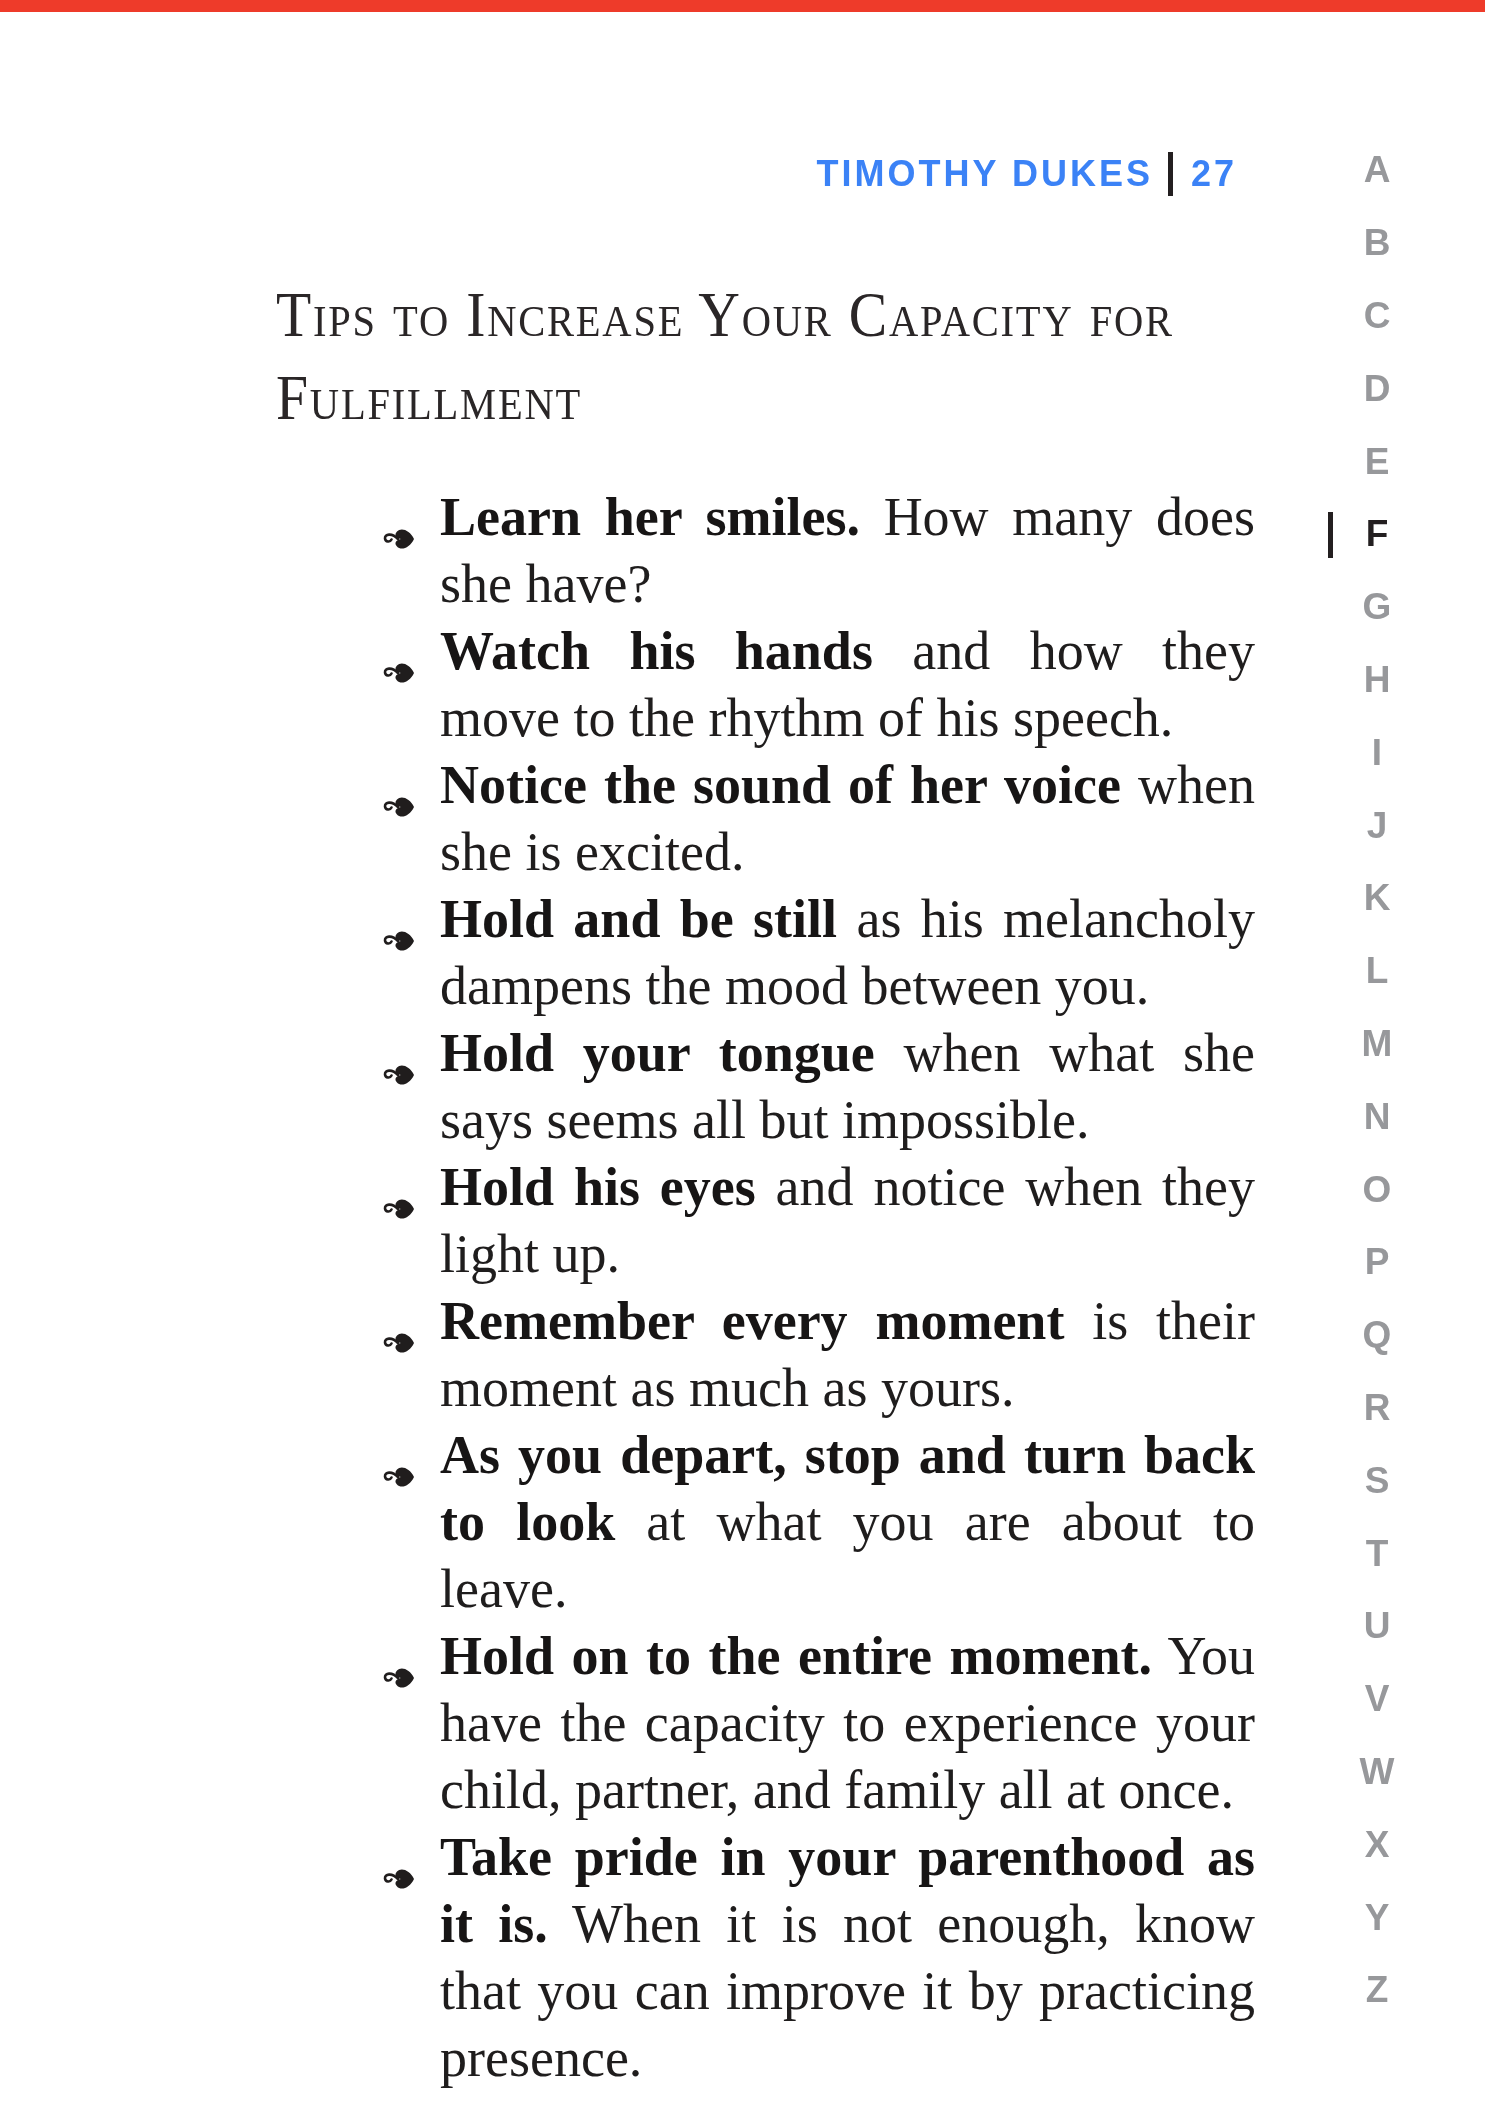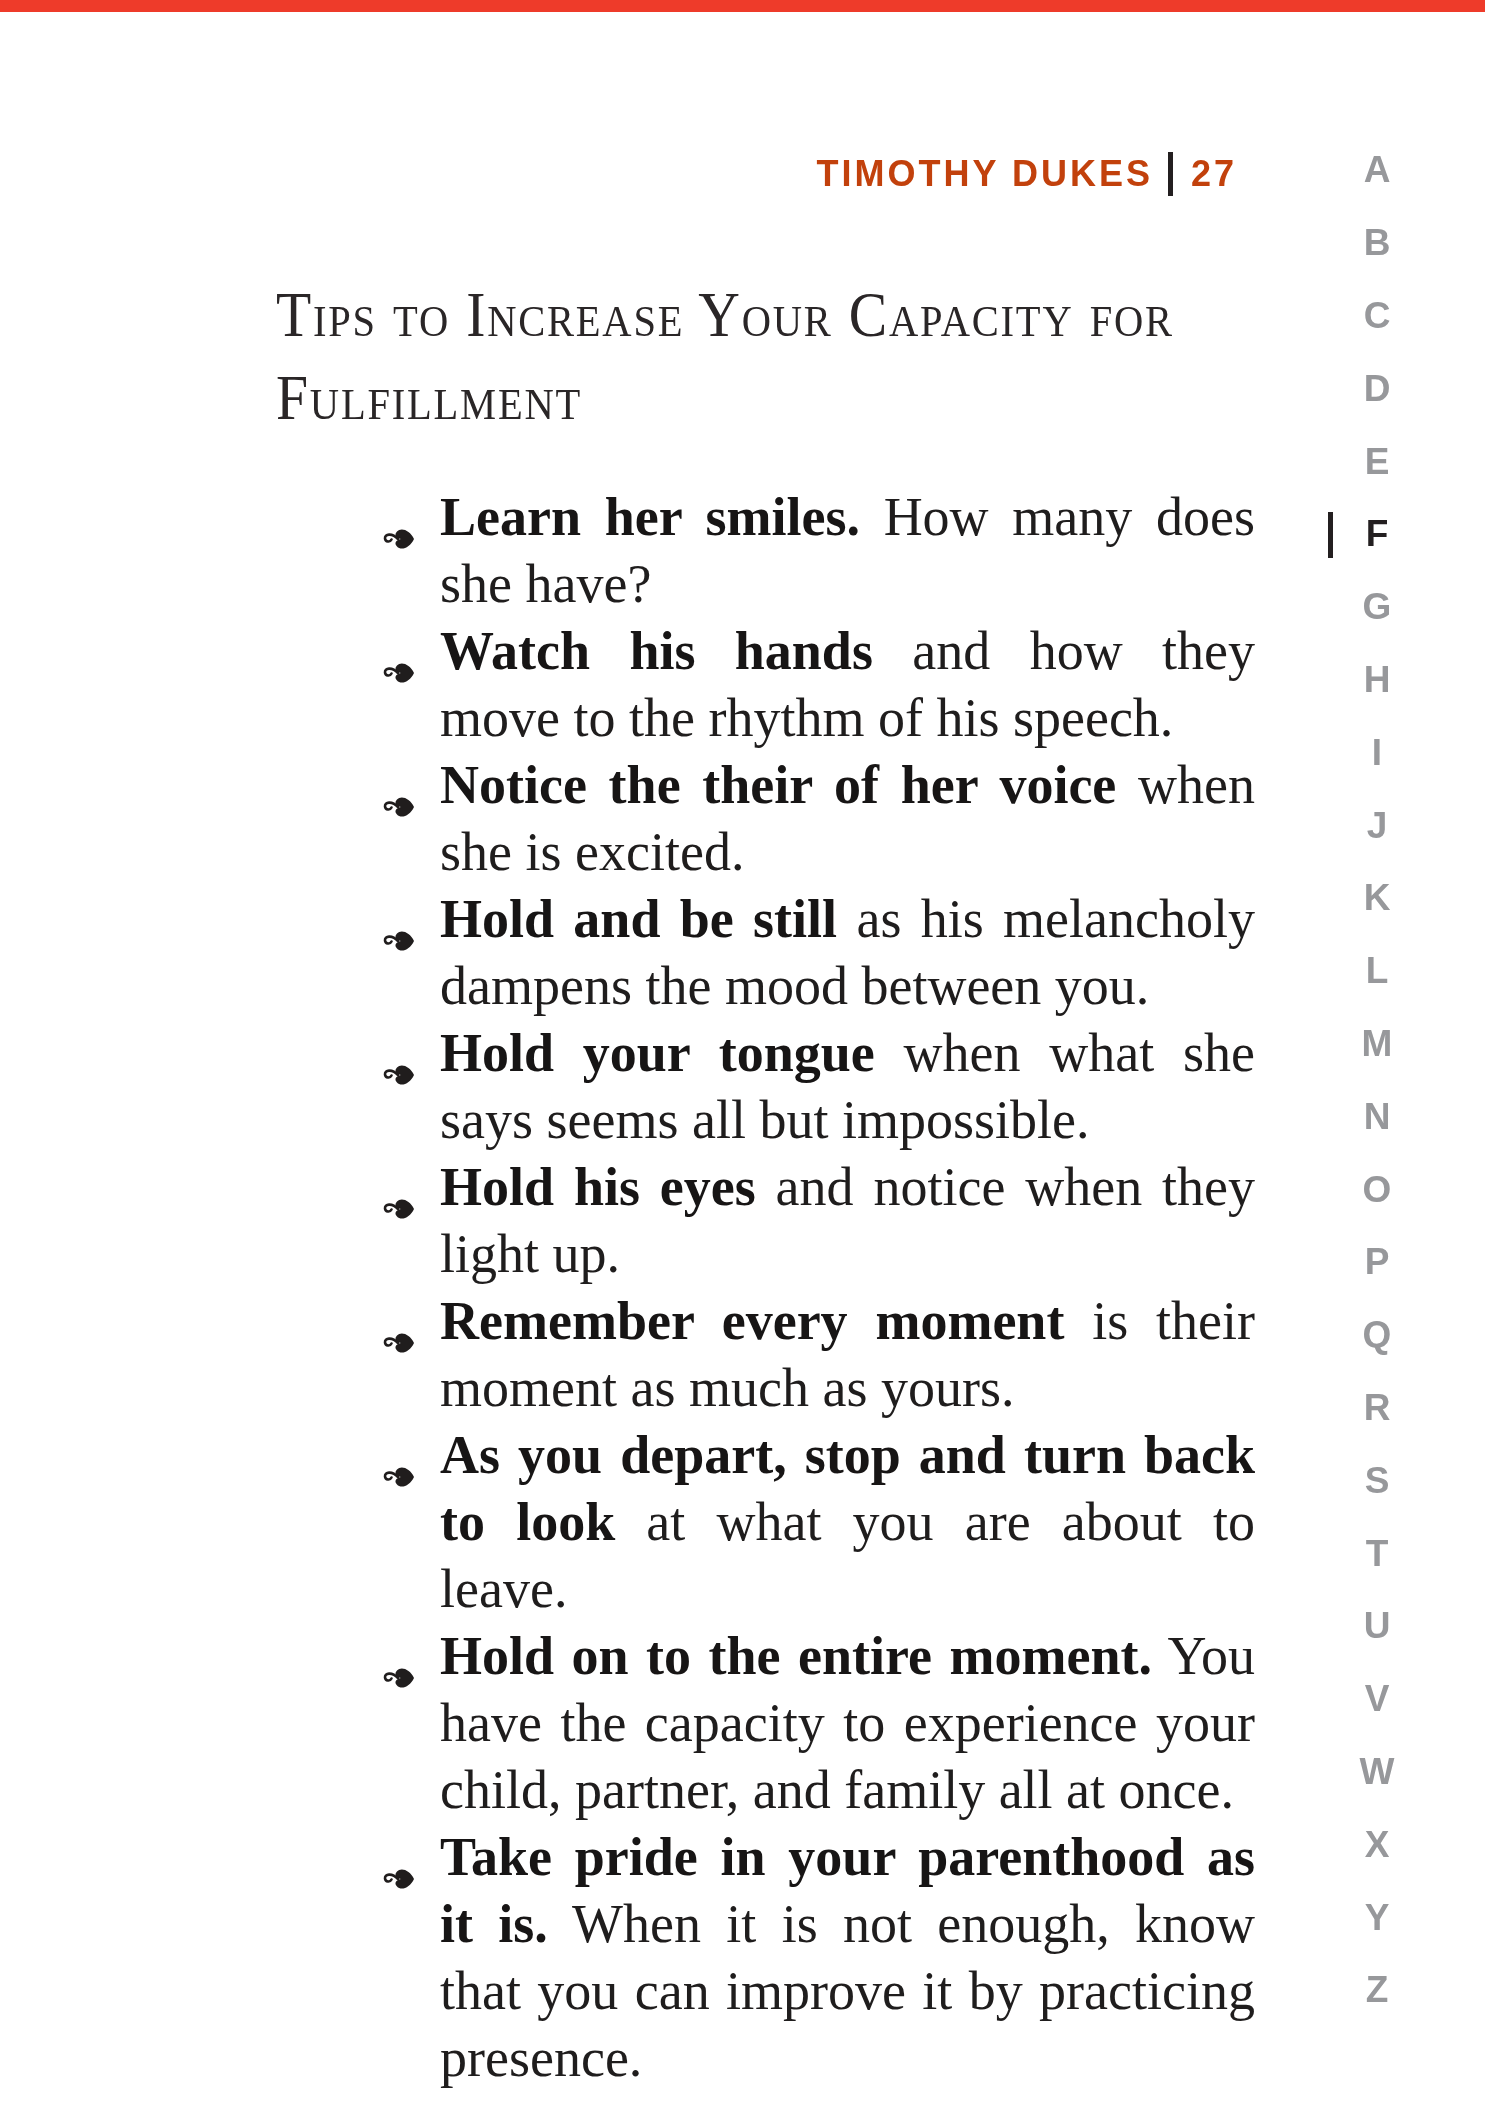--- a/index.html
+++ b/index.html
@@ -6,21 +6,21 @@
   body { width:1485px; height:2103px; position:relative; font-family:"Liberation Serif", serif; }
 
   .page { position:absolute; inset:0; background:#ffffff; overflow:hidden; }
 
   .top-bar { position:absolute; top:0; left:0; width:1485px; height:12px; background:#ee3b2a; }
 
   .running-header {
     position:absolute; top:152px; right:248px;
     display:flex; align-items:center;
     font-family:"Liberation Sans", sans-serif; font-weight:bold;
-    font-size:36px; letter-spacing:3px; color:#c2410c; white-space:nowrap;
+    font-size:36px; letter-spacing:3px; color:#3b82f6; white-space:nowrap;
   }
   .running-header .divider {
     display:inline-block; width:5px; height:44px; background:#231f20;
     margin:0 18px 0 15px;
   }
 
   .alpha-rail {
     position:absolute; left:1348px; top:134px; width:58px;
     font-family:"Liberation Sans", sans-serif; font-weight:bold;
     font-size:37px; color:#97989b; text-align:center;
@@ -162,21 +162,21 @@
             <path d="M34 13 C30 4 21 1 17 5.5 C14 8.5 15.5 12 21 13 C15.5 14 14 17.5 17 20.5 C21 25 30 22 34 13 Z" fill="currentColor"></path>
             <path d="M18 13 C12 6.5 4.5 8 5 12.5 C5.4 16 10 16.5 11.5 13.5" fill="none" stroke="currentColor" stroke-width="2.6" stroke-linecap="round"></path>
           </svg></span><strong>Learn her smiles.</strong> <span>How many does she have?</span></li>
       <li><span class="fleuron"><svg viewBox="0 0 36 26" width="36" height="26" aria-hidden="true">
             <path d="M34 13 C30 4 21 1 17 5.5 C14 8.5 15.5 12 21 13 C15.5 14 14 17.5 17 20.5 C21 25 30 22 34 13 Z" fill="currentColor"></path>
             <path d="M18 13 C12 6.5 4.5 8 5 12.5 C5.4 16 10 16.5 11.5 13.5" fill="none" stroke="currentColor" stroke-width="2.6" stroke-linecap="round"></path>
           </svg></span><strong>Watch his hands</strong> <span>and how they move to the rhythm of his speech.</span></li>
       <li><span class="fleuron"><svg viewBox="0 0 36 26" width="36" height="26" aria-hidden="true">
             <path d="M34 13 C30 4 21 1 17 5.5 C14 8.5 15.5 12 21 13 C15.5 14 14 17.5 17 20.5 C21 25 30 22 34 13 Z" fill="currentColor"></path>
             <path d="M18 13 C12 6.5 4.5 8 5 12.5 C5.4 16 10 16.5 11.5 13.5" fill="none" stroke="currentColor" stroke-width="2.6" stroke-linecap="round"></path>
-          </svg></span><strong>Notice the their of her voice</strong> <span>when she is excited.</span></li>
+          </svg></span><strong>Notice the sound of her voice</strong> <span>when she is excited.</span></li>
       <li><span class="fleuron"><svg viewBox="0 0 36 26" width="36" height="26" aria-hidden="true">
             <path d="M34 13 C30 4 21 1 17 5.5 C14 8.5 15.5 12 21 13 C15.5 14 14 17.5 17 20.5 C21 25 30 22 34 13 Z" fill="currentColor"></path>
             <path d="M18 13 C12 6.5 4.5 8 5 12.5 C5.4 16 10 16.5 11.5 13.5" fill="none" stroke="currentColor" stroke-width="2.6" stroke-linecap="round"></path>
           </svg></span><strong>Hold and be still</strong> <span>as his melancholy dampens the mood between you.</span></li>
       <li><span class="fleuron"><svg viewBox="0 0 36 26" width="36" height="26" aria-hidden="true">
             <path d="M34 13 C30 4 21 1 17 5.5 C14 8.5 15.5 12 21 13 C15.5 14 14 17.5 17 20.5 C21 25 30 22 34 13 Z" fill="currentColor"></path>
             <path d="M18 13 C12 6.5 4.5 8 5 12.5 C5.4 16 10 16.5 11.5 13.5" fill="none" stroke="currentColor" stroke-width="2.6" stroke-linecap="round"></path>
           </svg></span><strong>Hold your tongue</strong> <span>when what she says seems all but impossible.</span></li>
       <li><span class="fleuron"><svg viewBox="0 0 36 26" width="36" height="26" aria-hidden="true">
             <path d="M34 13 C30 4 21 1 17 5.5 C14 8.5 15.5 12 21 13 C15.5 14 14 17.5 17 20.5 C21 25 30 22 34 13 Z" fill="currentColor"></path>

